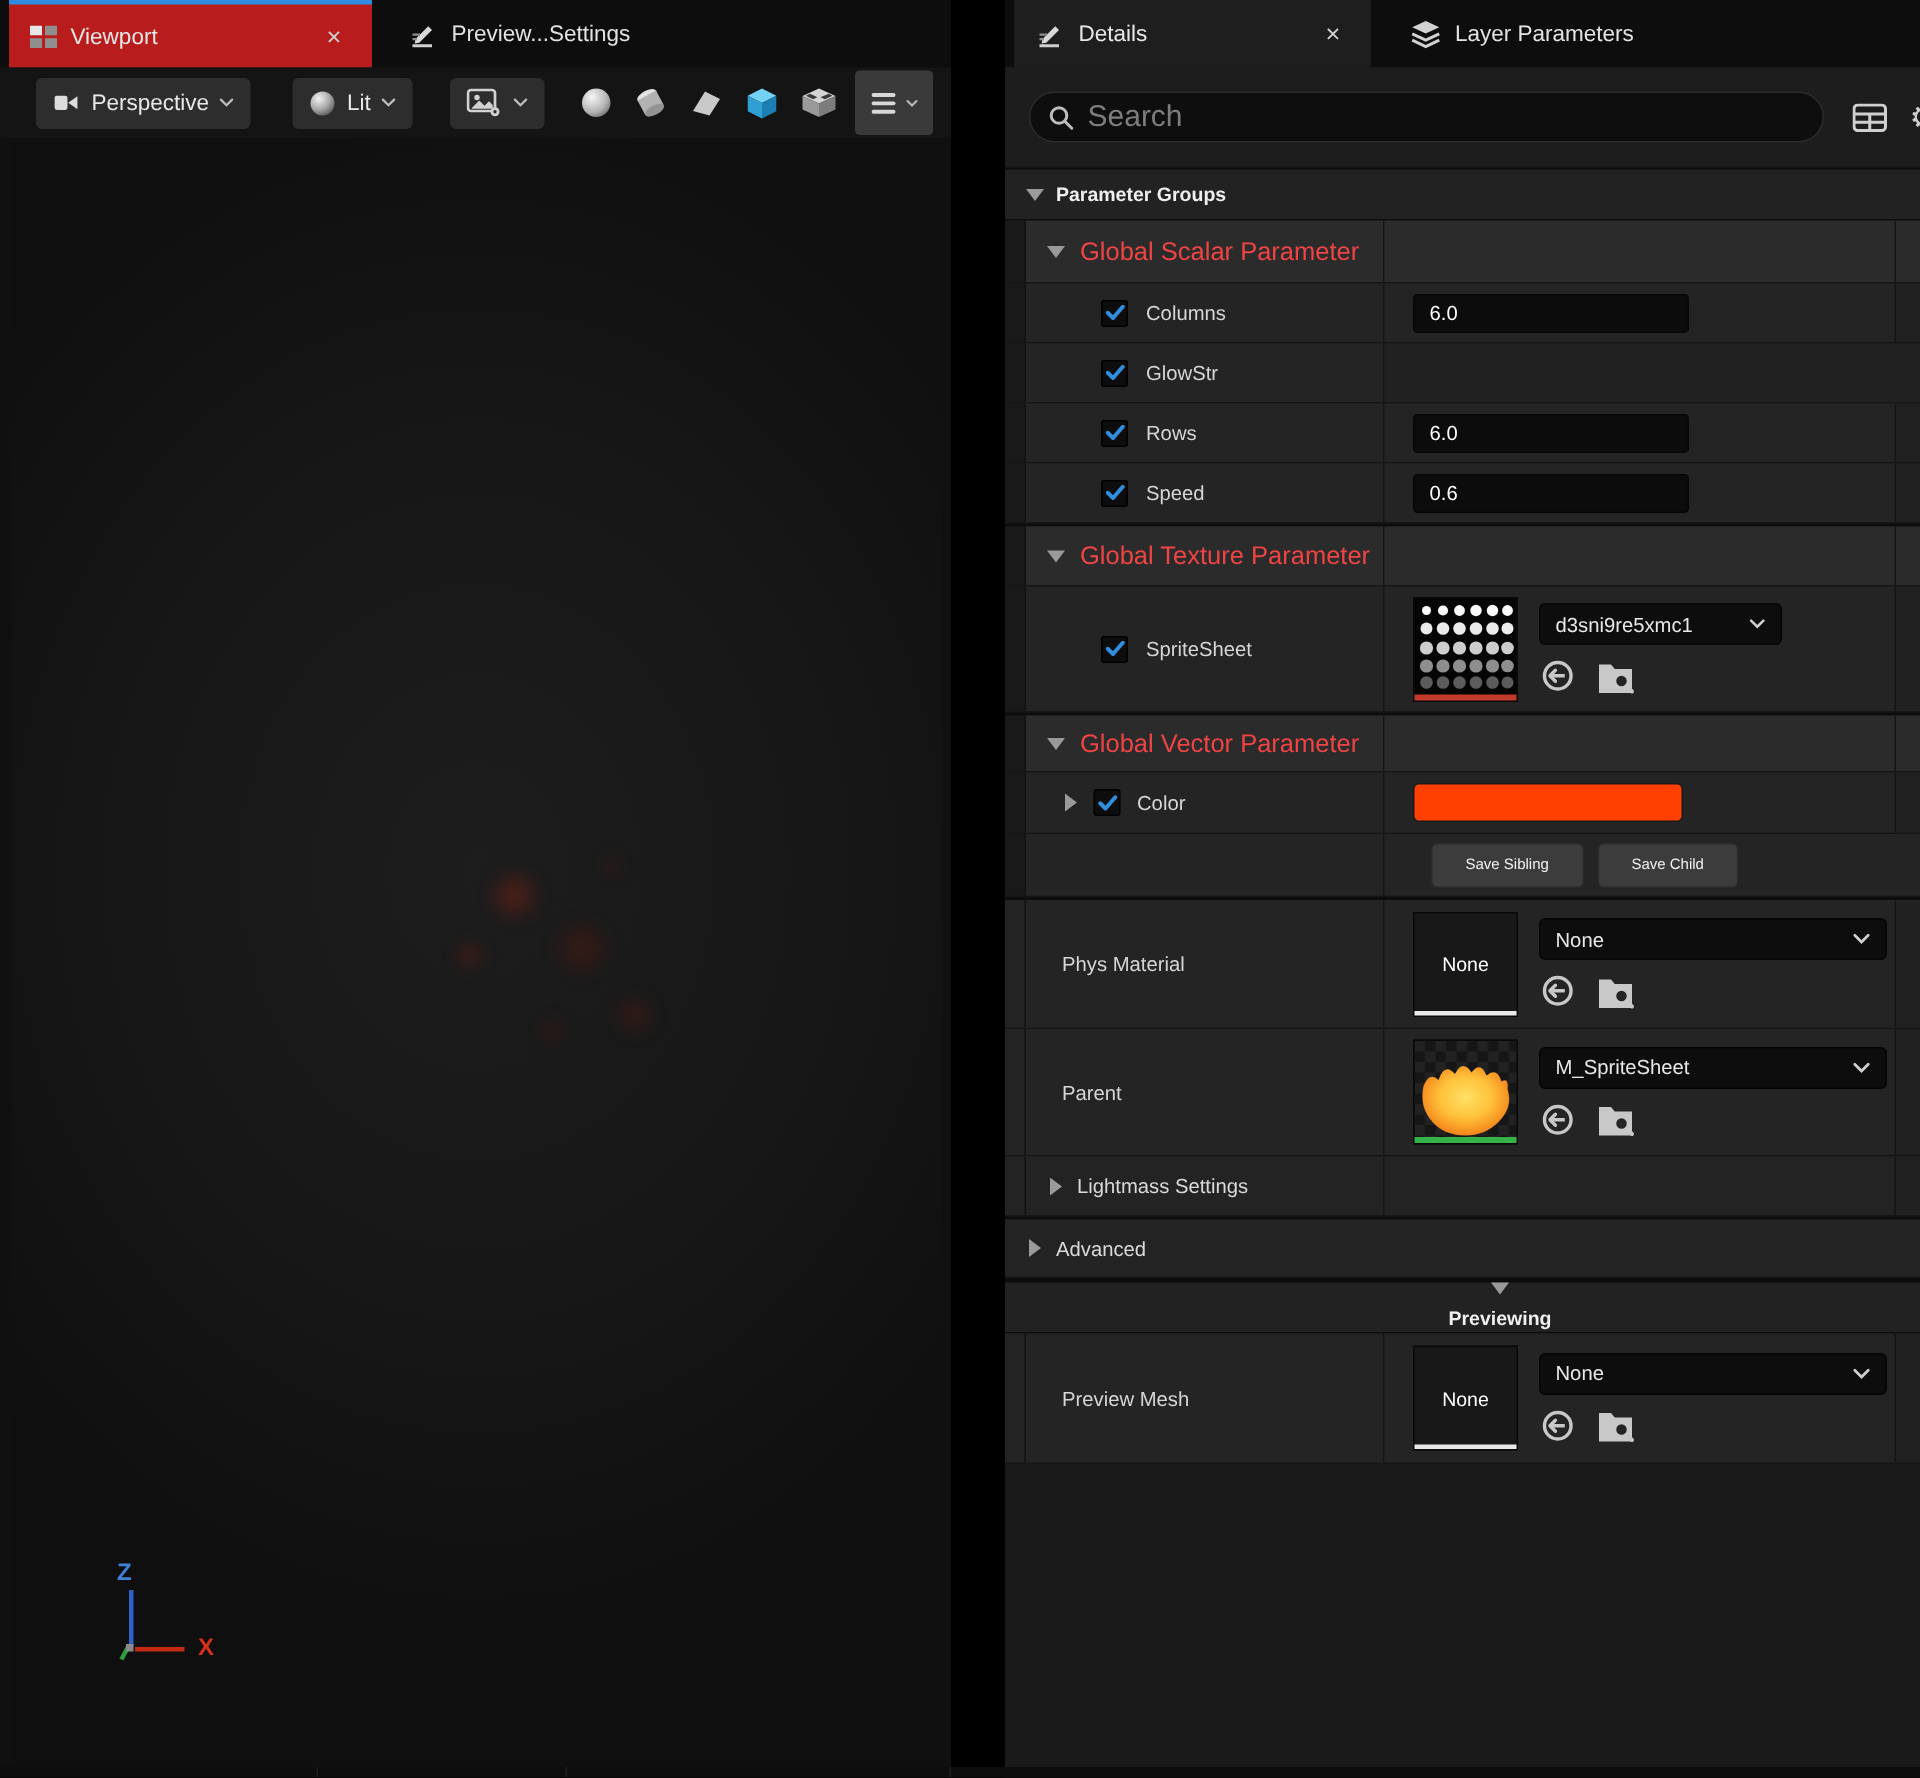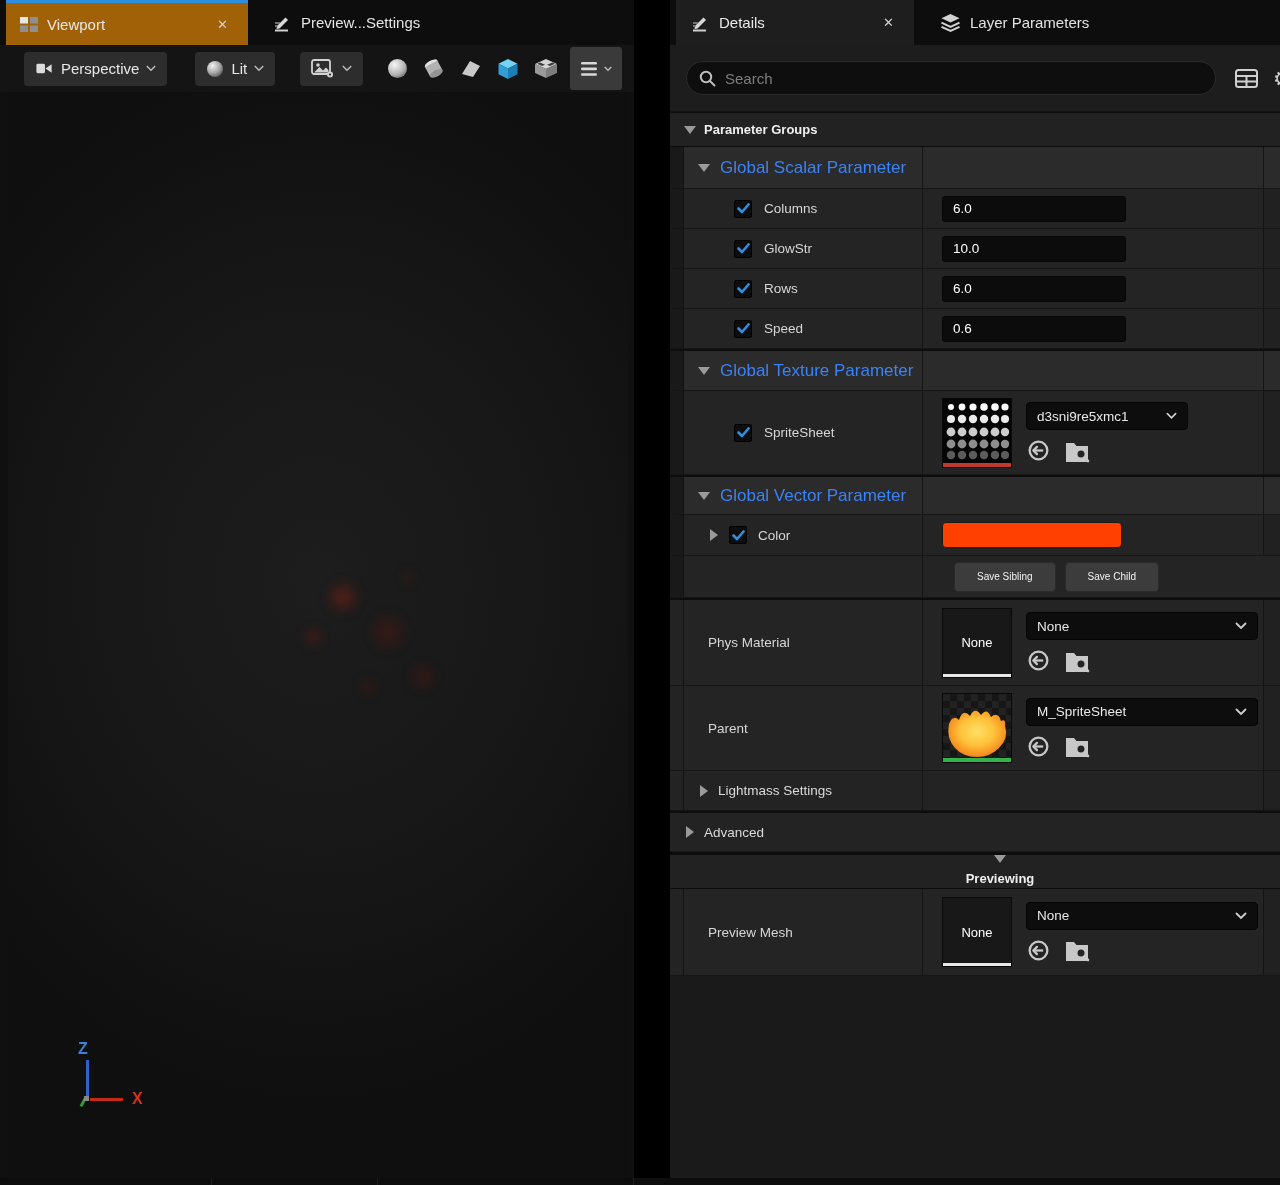--- a/index.html
+++ b/index.html
@@ -4,21 +4,21 @@
 <style>
   * { margin:0; padding:0; box-sizing:border-box; }
   html,body { background:#000; font-family:"Liberation Sans", sans-serif; }
   #app { position:relative; width:1280px; height:1185px; background:#000; overflow:hidden; color:#d6d6d6; }
 
   
   #left-pane { position:absolute; left:0; top:0; width:634px; height:1185px; background:#101010; }
   .l-tabbar { position:relative; height:45px; background:#0d0d0d; display:flex; align-items:stretch; }
   .tab { display:flex; align-items:center; gap:9px; padding:0 14px; font-size:15px; color:#e8e8e8; }
   .tab .close { margin-left:auto; color:#cfcfcf; font-size:13px; padding:2px 6px; cursor:pointer; }
-  .tab-active-left { margin-left:6px; width:242px; background:#a16207; border-top:3px solid #2e8de0; }
+  .tab-active-left { margin-left:6px; width:242px; background:#b91c1c; border-top:3px solid #2e8de0; }
   .tab-plain { background:transparent; color:#e3e3e3; }
 
   .l-toolbar { height:47px; background:#141414; display:flex; align-items:center; padding-left:24px; position:relative; }
   .tbtn { height:34px; background:#2d2d2d; border-radius:4px; display:flex; align-items:center; gap:7px; padding:0 11px; color:#e8e8e8; font-size:15px; cursor:pointer; }
   .chev { display:inline-block; }
   .shape-icons { display:flex; align-items:center; gap:15px; margin-left:24px; }
   .menu-btn { position:absolute; right:12px; top:2px; width:52px; height:43px; background:#3a3a3a; border-radius:3px; display:flex; align-items:center; justify-content:center; gap:5px; cursor:pointer; }
 
   #viewport { position:absolute; left:8px; top:92px; width:620px; height:1086px;
     background: radial-gradient(ellipse 430px 520px at 50% 45%, #1d1d1d 0%, #171717 55%, #0f0f0f 100%); }
@@ -38,37 +38,37 @@
   .axis .y-mark  { position:absolute; left:12px; top:56px; width:3px; height:11px; background:#2f9e3a; transform:rotate(28deg); }
   .axis .origin  { position:absolute; left:14px; top:56px; width:5px; height:5px; background:#8a8a8a; }
 
   
   #right-pane { position:absolute; left:670px; top:0; width:646px; height:1185px; background:#1d1d1d; }
   .r-tabbar { height:45px; background:#0d0d0d; display:flex; align-items:stretch; }
   .tab-active-right { margin-left:6px; width:238px; background:#1e1e1e; }
 
   .search-row { height:67px; background:#1d1d1d; display:flex; align-items:center; padding-left:16px; border-bottom:1px solid #141414; }
   .search-box { width:530px; height:34px; background:#0e0e0e; border:1px solid #2b2b2b; border-radius:17px; display:flex; align-items:center; padding:0 12px; gap:9px; }
-  .search-box input { flex:1; background:transparent; border:none; outline:none; color:#cfcfcf; font-size:15px; font-family:"Liberation Sans", sans-serif; }
+  .search-box input { flex:1; background:transparent; border:none; outline:none; color:#cfcfcf; font-size:20px; font-family:"Liberation Sans", sans-serif; }
   .search-box input::placeholder { color:#7d7d7d; }
   .search-tools { display:flex; align-items:center; gap:15px; margin-left:19px; color:#cfcfcf; }
   .prow { display:flex; align-items:stretch; border-bottom:1px solid #161616; }
   .gut { width:14px; background:#191919; border-right:1px solid #121212; }
   .lcell { width:239px; background:#242424; display:flex; align-items:center; border-right:1px solid #151515; overflow:hidden; white-space:nowrap; }
   .vcell { width:341px; background:#242424; border-right:1px solid #151515; display:flex; align-items:center; position:relative; }
   .ecell { flex:1; background:#212121; display:flex; align-items:center; justify-content:center; }
 
   .cat-row { height:35px; background:#222222; display:flex; align-items:center; padding-left:14px; gap:8px; border-top:1px solid #0c0c0c; border-bottom:1px solid #0c0c0c; }
   .cat-row .cat-title { font-size:13px; font-weight:bold; color:#efefef; }
   .caret-down { width:0; height:0; border-left:6px solid transparent; border-right:6px solid transparent; border-top:8px solid #9a9a9a; }
   .caret-right { width:0; height:0; border-top:6px solid transparent; border-bottom:6px solid transparent; border-left:8px solid #9a9a9a; }
 
   .sub-row { height:42px; }
   .sub-row .lcell, .sub-row .vcell, .sub-row .ecell { background:#2b2b2b; }
-  .sub-title { font-size:17px; color:#3b82f6; margin-left:10px; }
+  .sub-title { font-size:17px; color:#ef4444; margin-left:10px; }
   .sub-caret { margin-left:14px; }
 
   .param-row { height:40px; }
   .param-row .lcell { padding-left:50px; gap:12px; }
   .checkbox { width:18px; height:18px; background:#0d0d0d; border:1px solid #000; border-radius:2px; display:flex; align-items:center; justify-content:center; flex:none; }
   .plabel { font-size:13.5px; color:#d6d6d6; }
   .num-input { margin-left:19px; width:184px; height:26px; background:#0c0c0c; border:1px solid #070707; border-radius:3px; color:#fff; font-size:13.5px; padding:0 10px; font-family:"Liberation Sans", sans-serif; outline:none; }
 
   .tex-row { height:84px; }
   .tex-row .lcell { padding-left:50px; gap:12px; }
@@ -346,23 +346,20 @@
       <div class="prow param-row">
         <div class="gut"></div>
         <div class="lcell">
           <span class="checkbox">
               <svg width="13" height="11" viewBox="0 0 13 11">
                 <path d="M1.5 5.5 L5 9 L11.5 1.5" stroke="#2f8fde" stroke-width="2.6" fill="none" stroke-linecap="round" stroke-linejoin="round"></path>
               </svg>
             </span>
           <span class="plabel">GlowStr</span>
         </div>
-        <div class="vcell">
-            <input class="num-input" value="10.0" style="">
-          </div>
         <div class="ecell"></div>
       </div>
       <div class="prow param-row">
         <div class="gut"></div>
         <div class="lcell">
           <span class="checkbox">
               <svg width="13" height="11" viewBox="0 0 13 11">
                 <path d="M1.5 5.5 L5 9 L11.5 1.5" stroke="#2f8fde" stroke-width="2.6" fill="none" stroke-linecap="round" stroke-linejoin="round"></path>
               </svg>
             </span>

